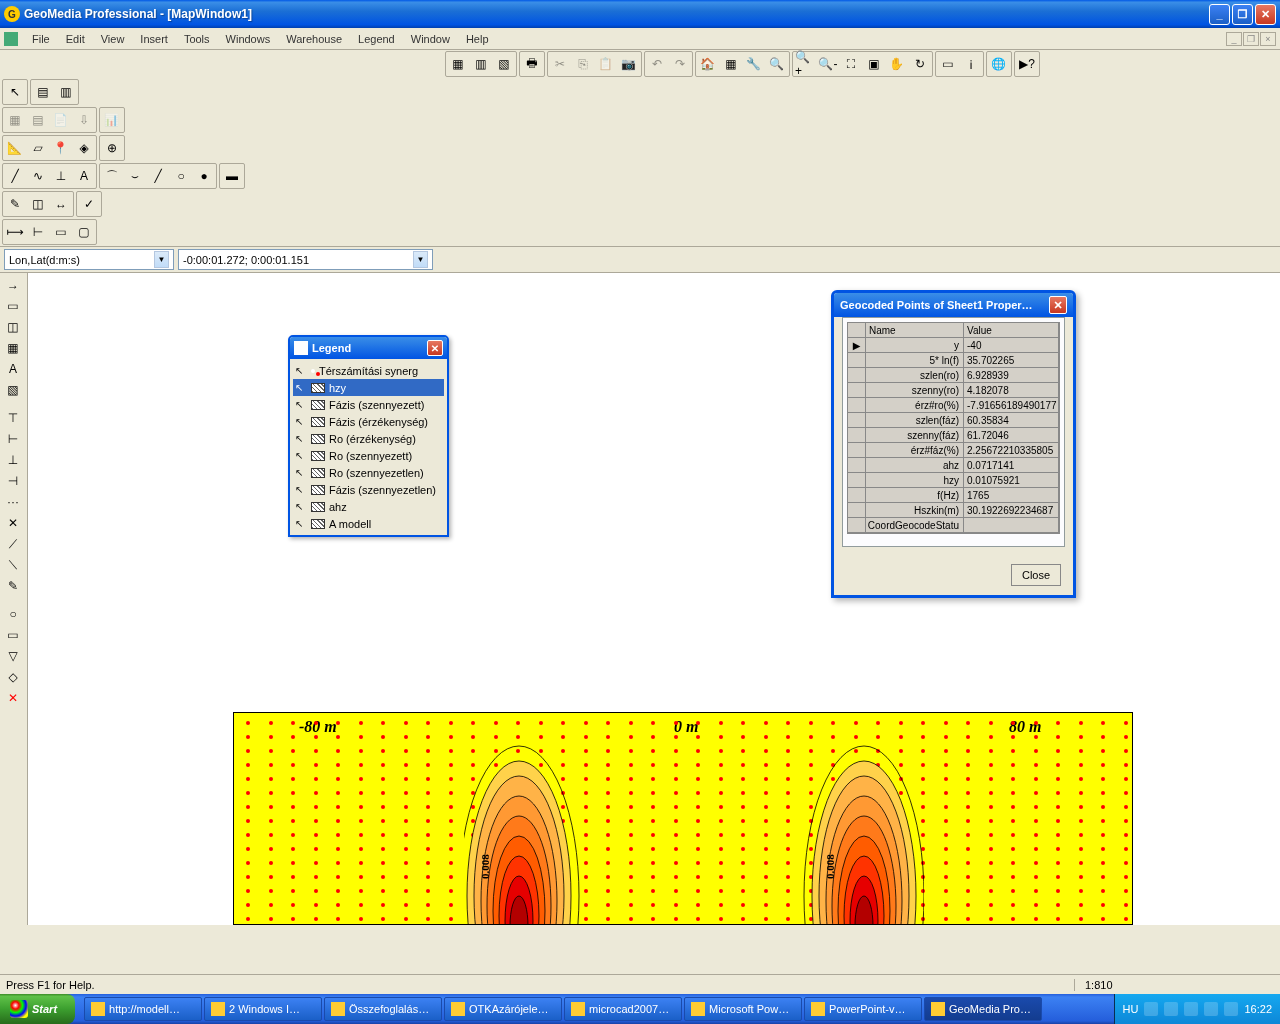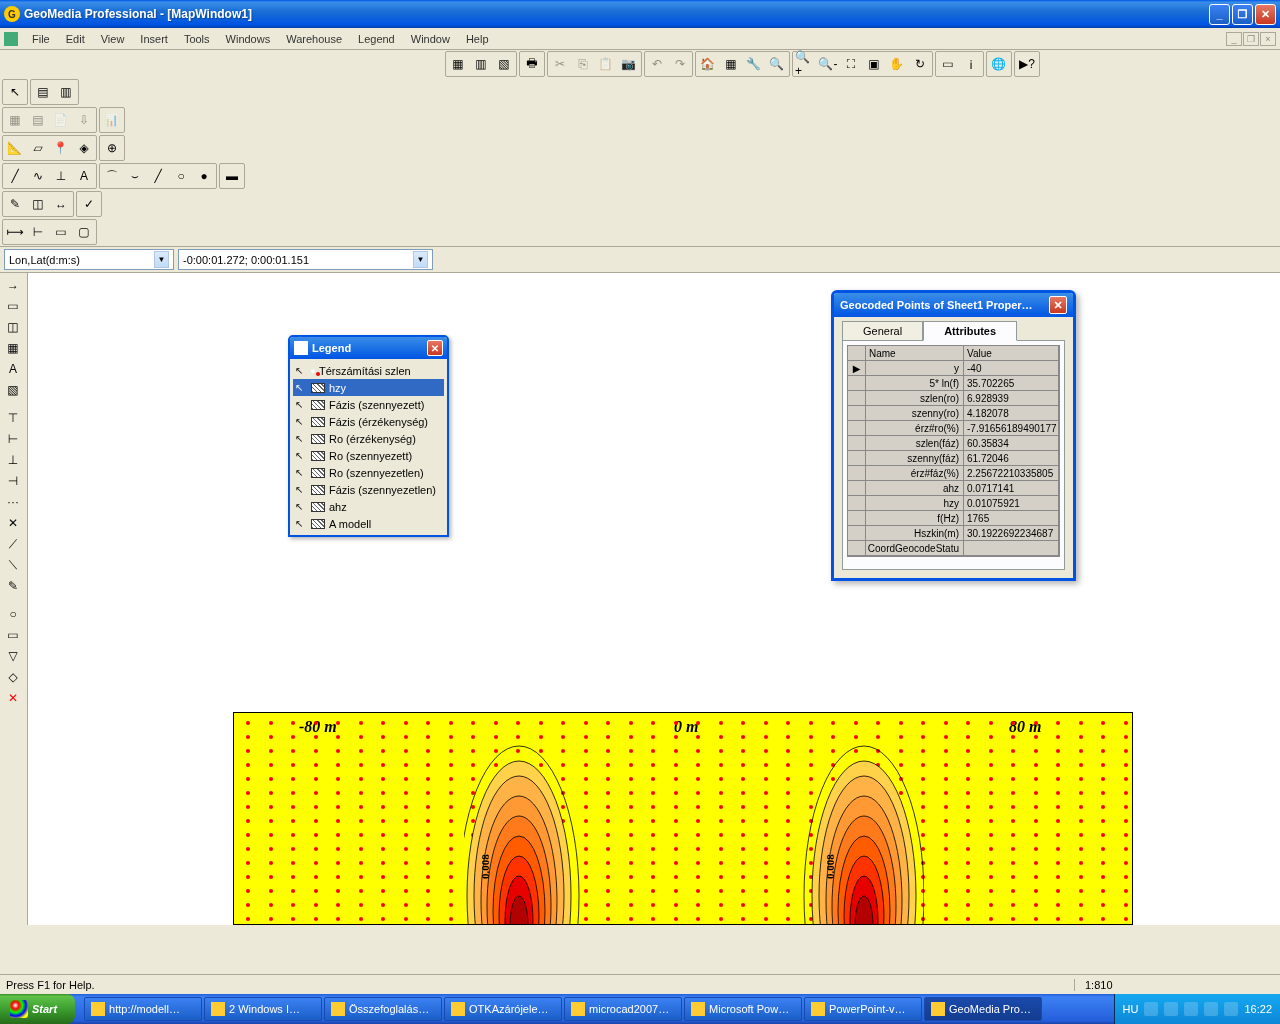--- a/index.html
+++ b/index.html
@@ -285,21 +285,21 @@
     <div class="legend-panel">
       <div class="legend-title">
         <span class="icon"></span>
         <span>Legend</span>
         <span class="close">✕</span>
       </div>
       <div class="legend-body" id="legend-body">
           <div class="legend-row">
             <span class="lg-cursor">↖</span>
             <span class="lg-swatch dot"></span>
-            <span class="lg-label">Térszámítási szlen</span>
+            <span class="lg-label">Térszámítási synerg</span>
           </div>
           <div class="legend-row selected">
             <span class="lg-cursor">↖</span>
             <span class="lg-swatch"></span>
             <span class="lg-label">hzy</span>
           </div>
           <div class="legend-row">
             <span class="lg-cursor">↖</span>
             <span class="lg-swatch"></span>
             <span class="lg-label">Fázis (szennyezett)</span>
@@ -340,24 +340,20 @@
             <span class="lg-label">A modell</span>
           </div>
         </div>
     </div>
 
     <div class="props-dialog">
       <div class="props-title">
         <span>Geocoded Points of Sheet1 Proper…</span>
         <span class="close">✕</span>
       </div>
-      <div class="props-tabs">
-        <div class="props-tab">General</div>
-        <div class="props-tab active">Attributes</div>
-      </div>
       <div class="props-body">
         <div class="attr-grid" id="attr-grid">
             <div class="attr-row">
               <div class="attr-cell c0 hdr"></div>
               <div class="attr-cell c1 hdr" style="justify-content:flex-start">Name</div>
               <div class="attr-cell c2 hdr">Value</div>
             </div>
             <div class="attr-row">
               <div class="attr-cell c0">▶</div>
               <div class="attr-cell c1">y</div>
@@ -417,20 +413,23 @@
               <div class="attr-cell c0"></div>
               <div class="attr-cell c1">Hszkin(m)</div>
               <div class="attr-cell c2">30.1922692234687</div>
             </div>
             <div class="attr-row">
               <div class="attr-cell c0"></div>
               <div class="attr-cell c1">CoordGeocodeStatu</div>
               <div class="attr-cell c2"></div>
             </div>
           </div>
+      </div>
+      <div class="props-footer">
+        <button class="close-btn" style="position:static">Close</button>
       </div>
     </div>
 
     <div class="contour">
       <span class="label-m" style="left:65px; top:5px;">-80 m</span>
       <span class="label-m" style="left:440px; top:5px;">0 m</span>
       <span class="label-m" style="left:775px; top:5px;">80 m</span>
       <div class="dot-grid" id="dot-grid">
           <div class="dot" style="left: 12px; top: 8px;"></div>
           <div class="dot" style="left: 12px; top: 22px;"></div>

